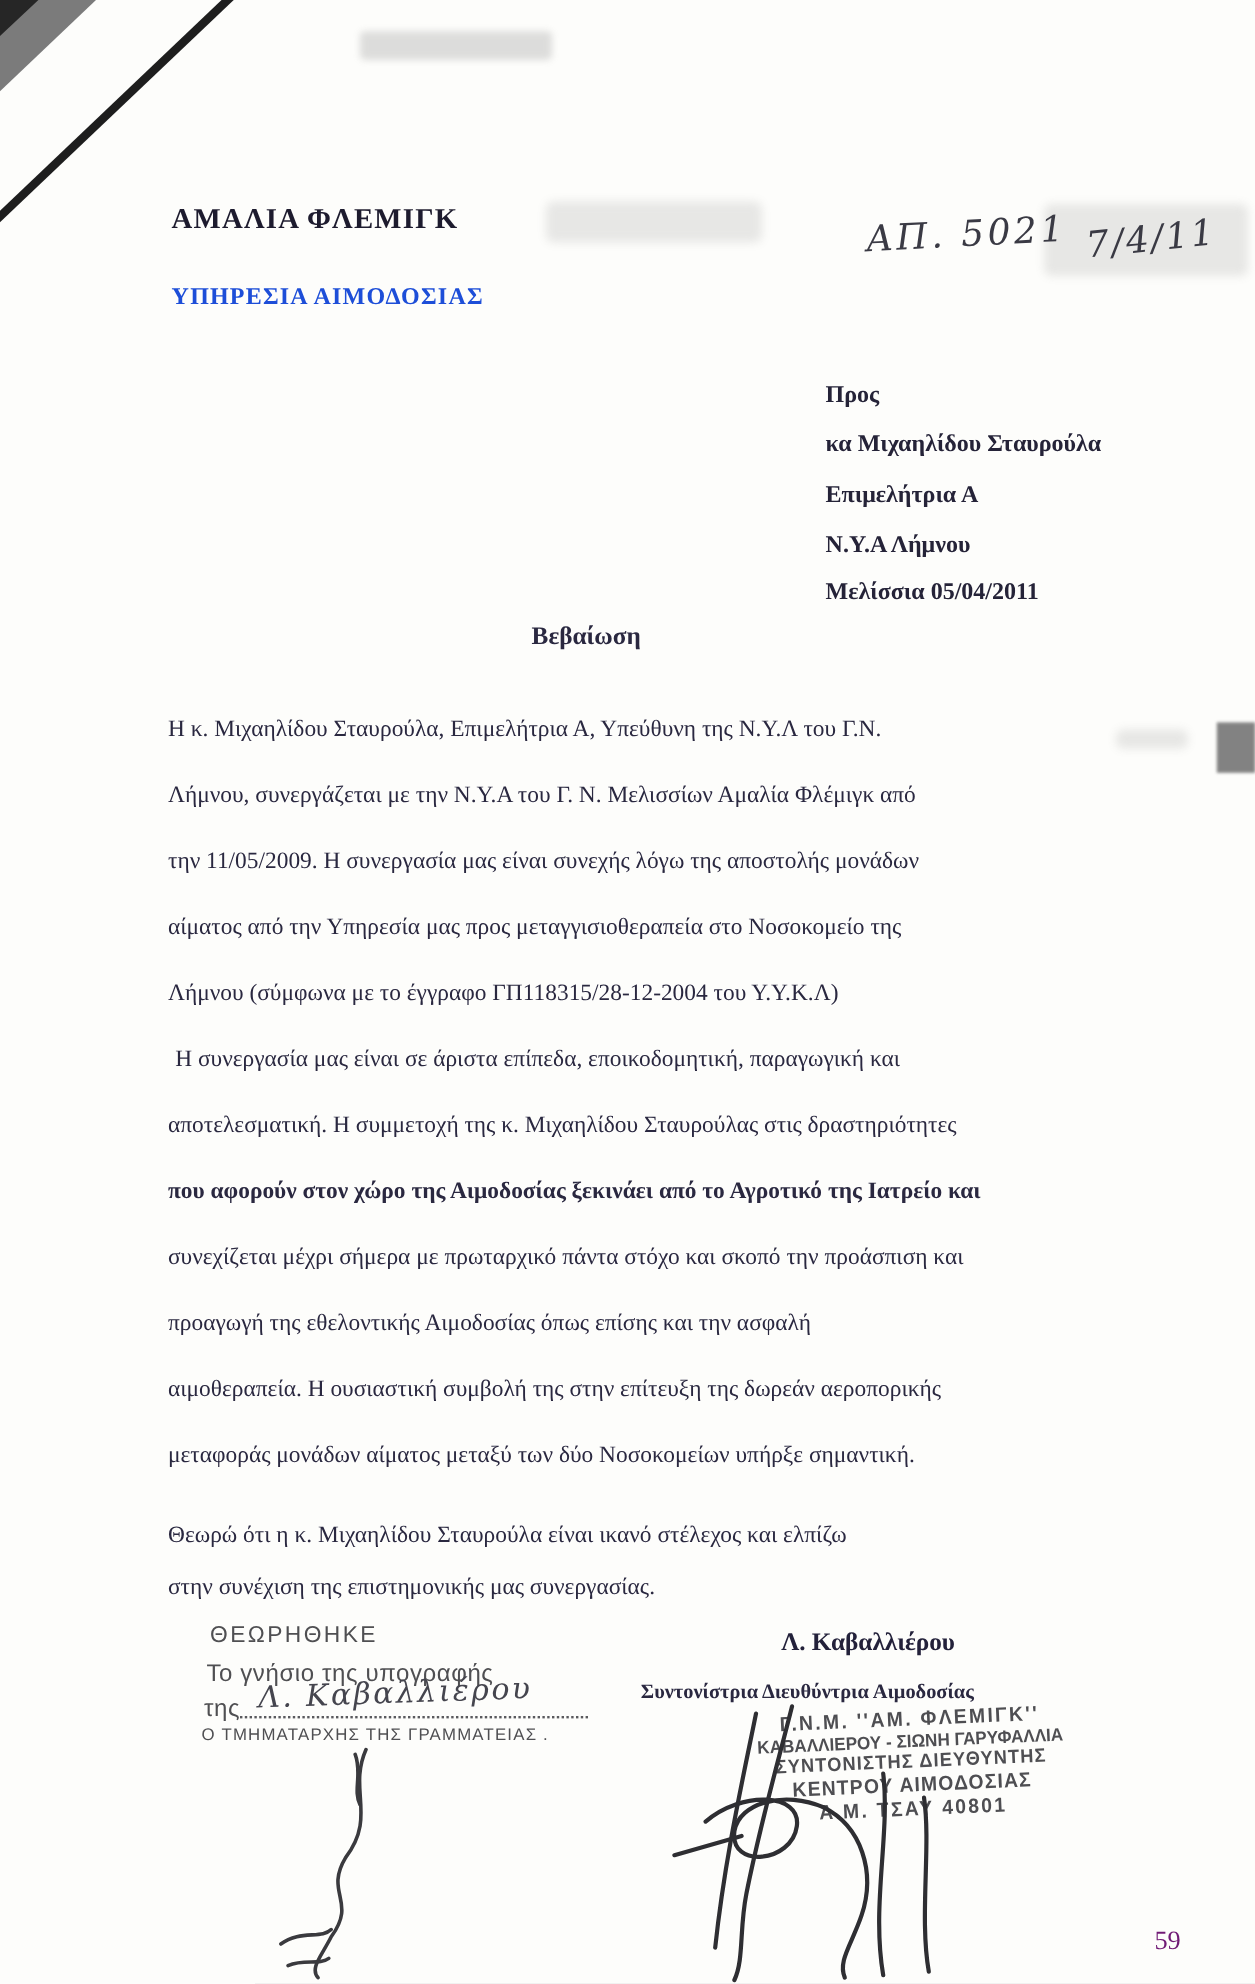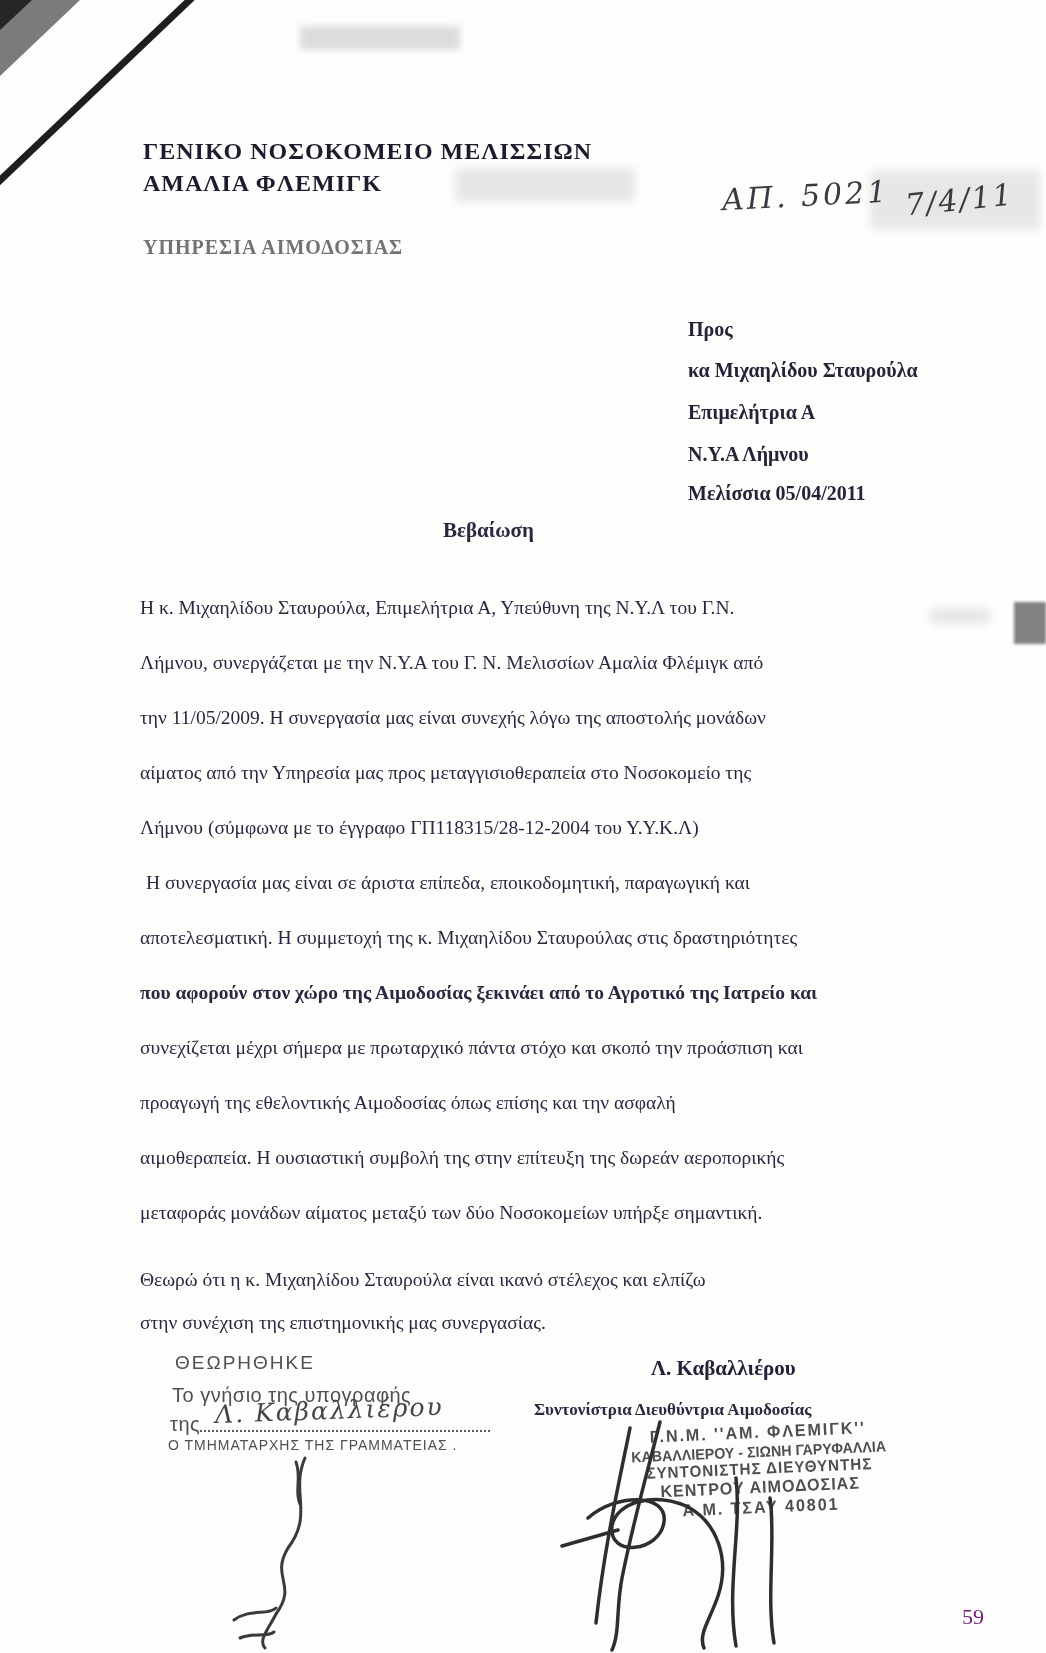--- a/index.html
+++ b/index.html
@@ -5,21 +5,21 @@
   html,body{margin:0;padding:0;background:#e8e8e8;}
   #scan-page{
     position:relative;width:1046px;height:1653px;margin:0 auto;
     background:#fdfdfb;overflow:hidden;
     font-family:"Liberation Serif","DejaVu Serif",serif;
     color:#211f31;
   }
   .abs{position:absolute;}
   
   .org{font-weight:bold;font-size:24px;letter-spacing:1px;color:#1d1b2e;}
-  .dept{font-weight:bold;font-size:20px;letter-spacing:1px;color:#737373;}
+  .dept{font-weight:bold;font-size:20px;letter-spacing:1px;color:#1d4ed8;}
   
   .hand{font-family:"DejaVu Serif","Liberation Serif",serif;font-style:italic;color:#3a3a44;}
   .hand-proto{font-size:30px;transform:rotate(-3deg);letter-spacing:3px;}
   .hand-date{font-size:30px;transform:rotate(-6deg);letter-spacing:2px;}
   
   .recip{font-weight:bold;font-size:20px;color:#252338;}
   
   .doc-title{font-weight:bold;font-size:21px;color:#2a2840;}
   .bodyline{font-size:19.5px;color:#2a2840;width:810px;white-space:nowrap;}
   
@@ -52,21 +52,20 @@
     <polygon points="0,0 80,0 0,76" fill="#7b7b7b"></polygon>
     <polygon points="0,0 32,0 0,30" fill="#262626"></polygon>
     <line x1="196" y1="-6" x2="-8" y2="188" stroke="#1e1e1e" stroke-width="7"></line>
   </svg>
   <div class="abs smudge" style="left:300px;top:26px;width:160px;height:24px;"></div>
   <div class="abs smudge-light" style="left:455px;top:168px;width:180px;height:34px;"></div>
   <div class="abs smudge-light" style="left:870px;top:170px;width:170px;height:60px;"></div>
   <div class="abs" style="left:1014px;top:602px;width:32px;height:42px;background:#6d6d6d;filter:blur(1.5px);opacity:.85;"></div>
   <div class="abs smudge-light" style="left:930px;top:608px;width:60px;height:16px;"></div>
 
-  <div class="abs org" style="left:143px;top:138px;">ΓΕΝΙΚΟ ΝΟΣΟΚΟΜΕΙΟ ΜΕΛΙΣΣΙΩΝ</div>
   <div class="abs org" style="left:143px;top:170px;">ΑΜΑΛΙΑ  ΦΛΕΜΙΓΚ</div>
   <div class="abs dept" style="left:143px;top:236px;">ΥΠΗΡΕΣΙΑ ΑΙΜΟΔΟΣΙΑΣ</div>
 
   <div class="abs hand hand-proto" style="left:722px;top:178px;">ΑΠ. 5021</div>
   <div class="abs hand hand-date" style="left:905px;top:182px;">7/4/11</div>
 
   <div class="abs recip" style="left:688px;top:318px;">Προς</div>
   <div class="abs recip" style="left:688px;top:359px;">κα Μιχαηλίδου Σταυρούλα</div>
   <div class="abs recip" style="left:688px;top:401px;">Επιμελήτρια Α</div>
   <div class="abs recip" style="left:688px;top:443px;">Ν.Υ.Α Λήμνου</div>

